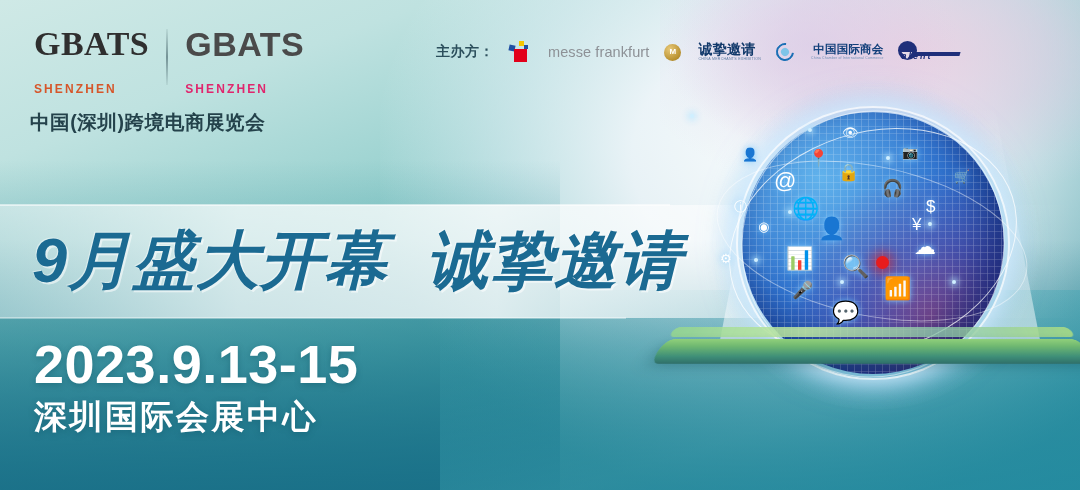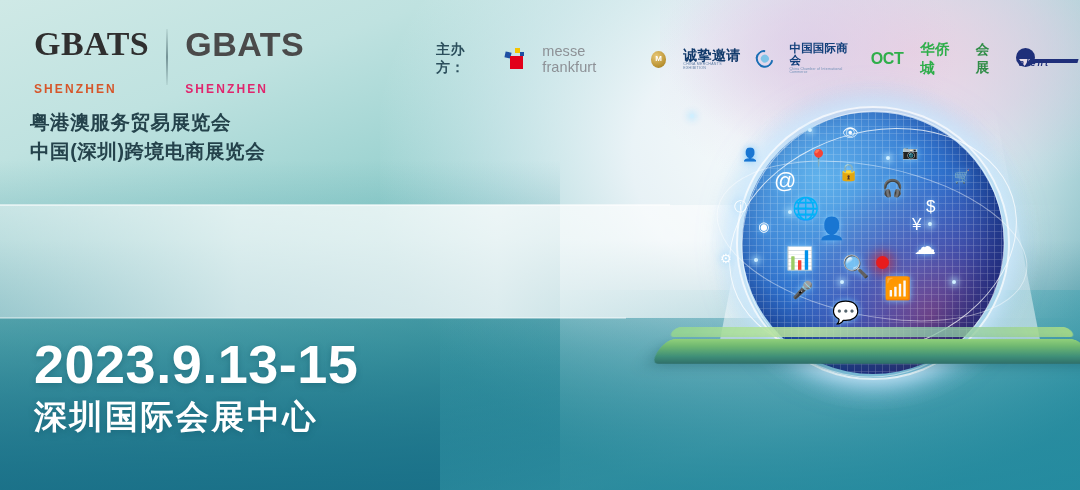--- a/index.html
+++ b/index.html
@@ -165,21 +165,20 @@
       <div class="logo-sub sz-orange">SHENZHEN</div>
     </div>
     <div class="logo-div"></div>
     <div class="logo-col">
       <div class="logo-main ccbec">GBATS</div>
       <div class="logo-sub sz-pink">SHENZHEN</div>
     </div>
   </div>
 
   <div class="subtitle">
-    <div>粤港澳服务贸易展览会</div>
     <div>中国(深圳)跨境电商展览会</div>
   </div>
 
   <div class="sponsors">
     <div class="sp-label">主办方：</div>
 
     <div class="sp">
       <div class="mf-mark">
         <i class="mf-y"></i>
           <i class="mf-b2"></i>
@@ -200,36 +199,36 @@
     </div>
 
     <div class="sp">
       <div class="cc-mark"></div>
       <div class="cc-txt">
         <div class="cc-cn">中国国际商会</div>
         <div class="cc-en">China Chamber of International Commerce</div>
       </div>
     </div>
 
-    <div class="sp">
-      <div class="oct-o">OCT</div>
-      <div class="oct-cn">华侨城</div>
-      <div class="oct-cn2">会展</div>
-    </div>
 
     <div class="sp">
       <div class="tal">
         <div class="tal-dot"></div>
           <div class="tal-cut"></div>
           <div class="tal-bar"></div>
         <div class="tal-txt">alent</div>
       </div>
     </div>
   </div>
 
+  <div class="headline">
+    <span>9月盛大开幕</span>
+    <span class="gap"></span>
+    <span>诚挚邀请</span>
+  </div>
 
   <div class="date">2023.9.13-15</div>
   <div class="venue">深圳国际会展中心</div>
 
   <div class="art">
     <div class="screen-beam"></div>
     <div class="globe-glow"></div>
 
     <div class="globe">
       <div class="globe-grid"></div>

